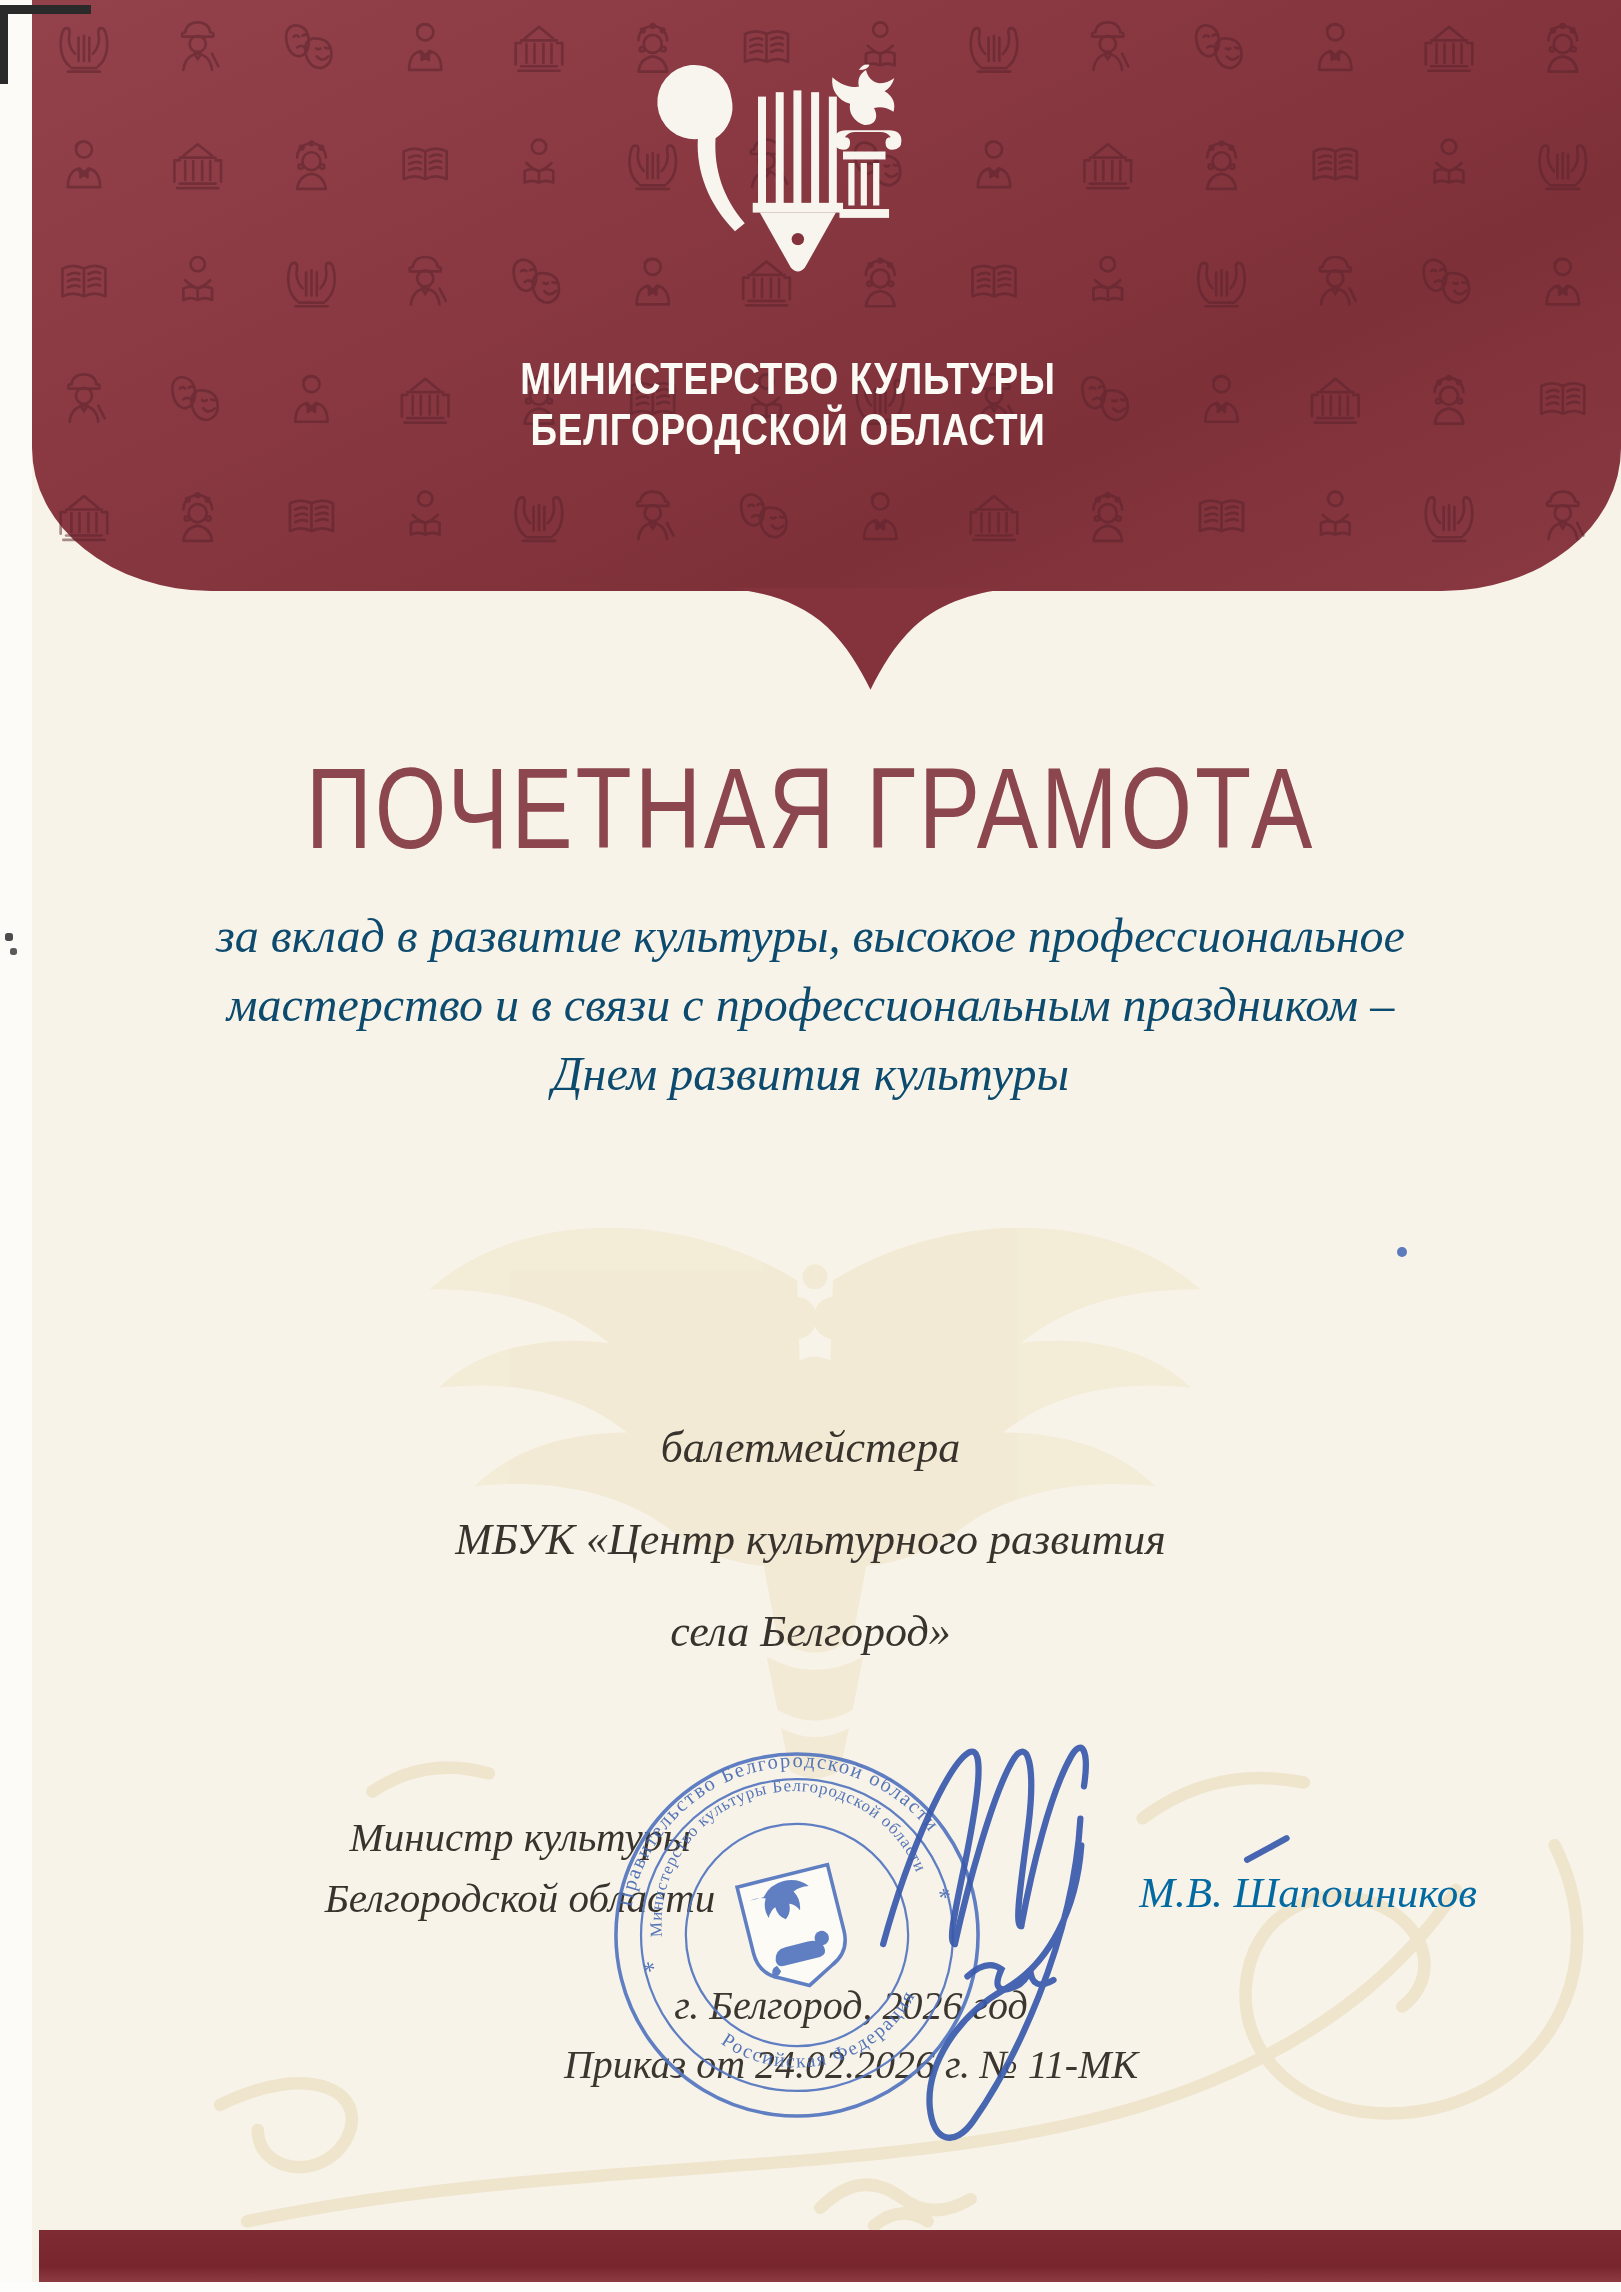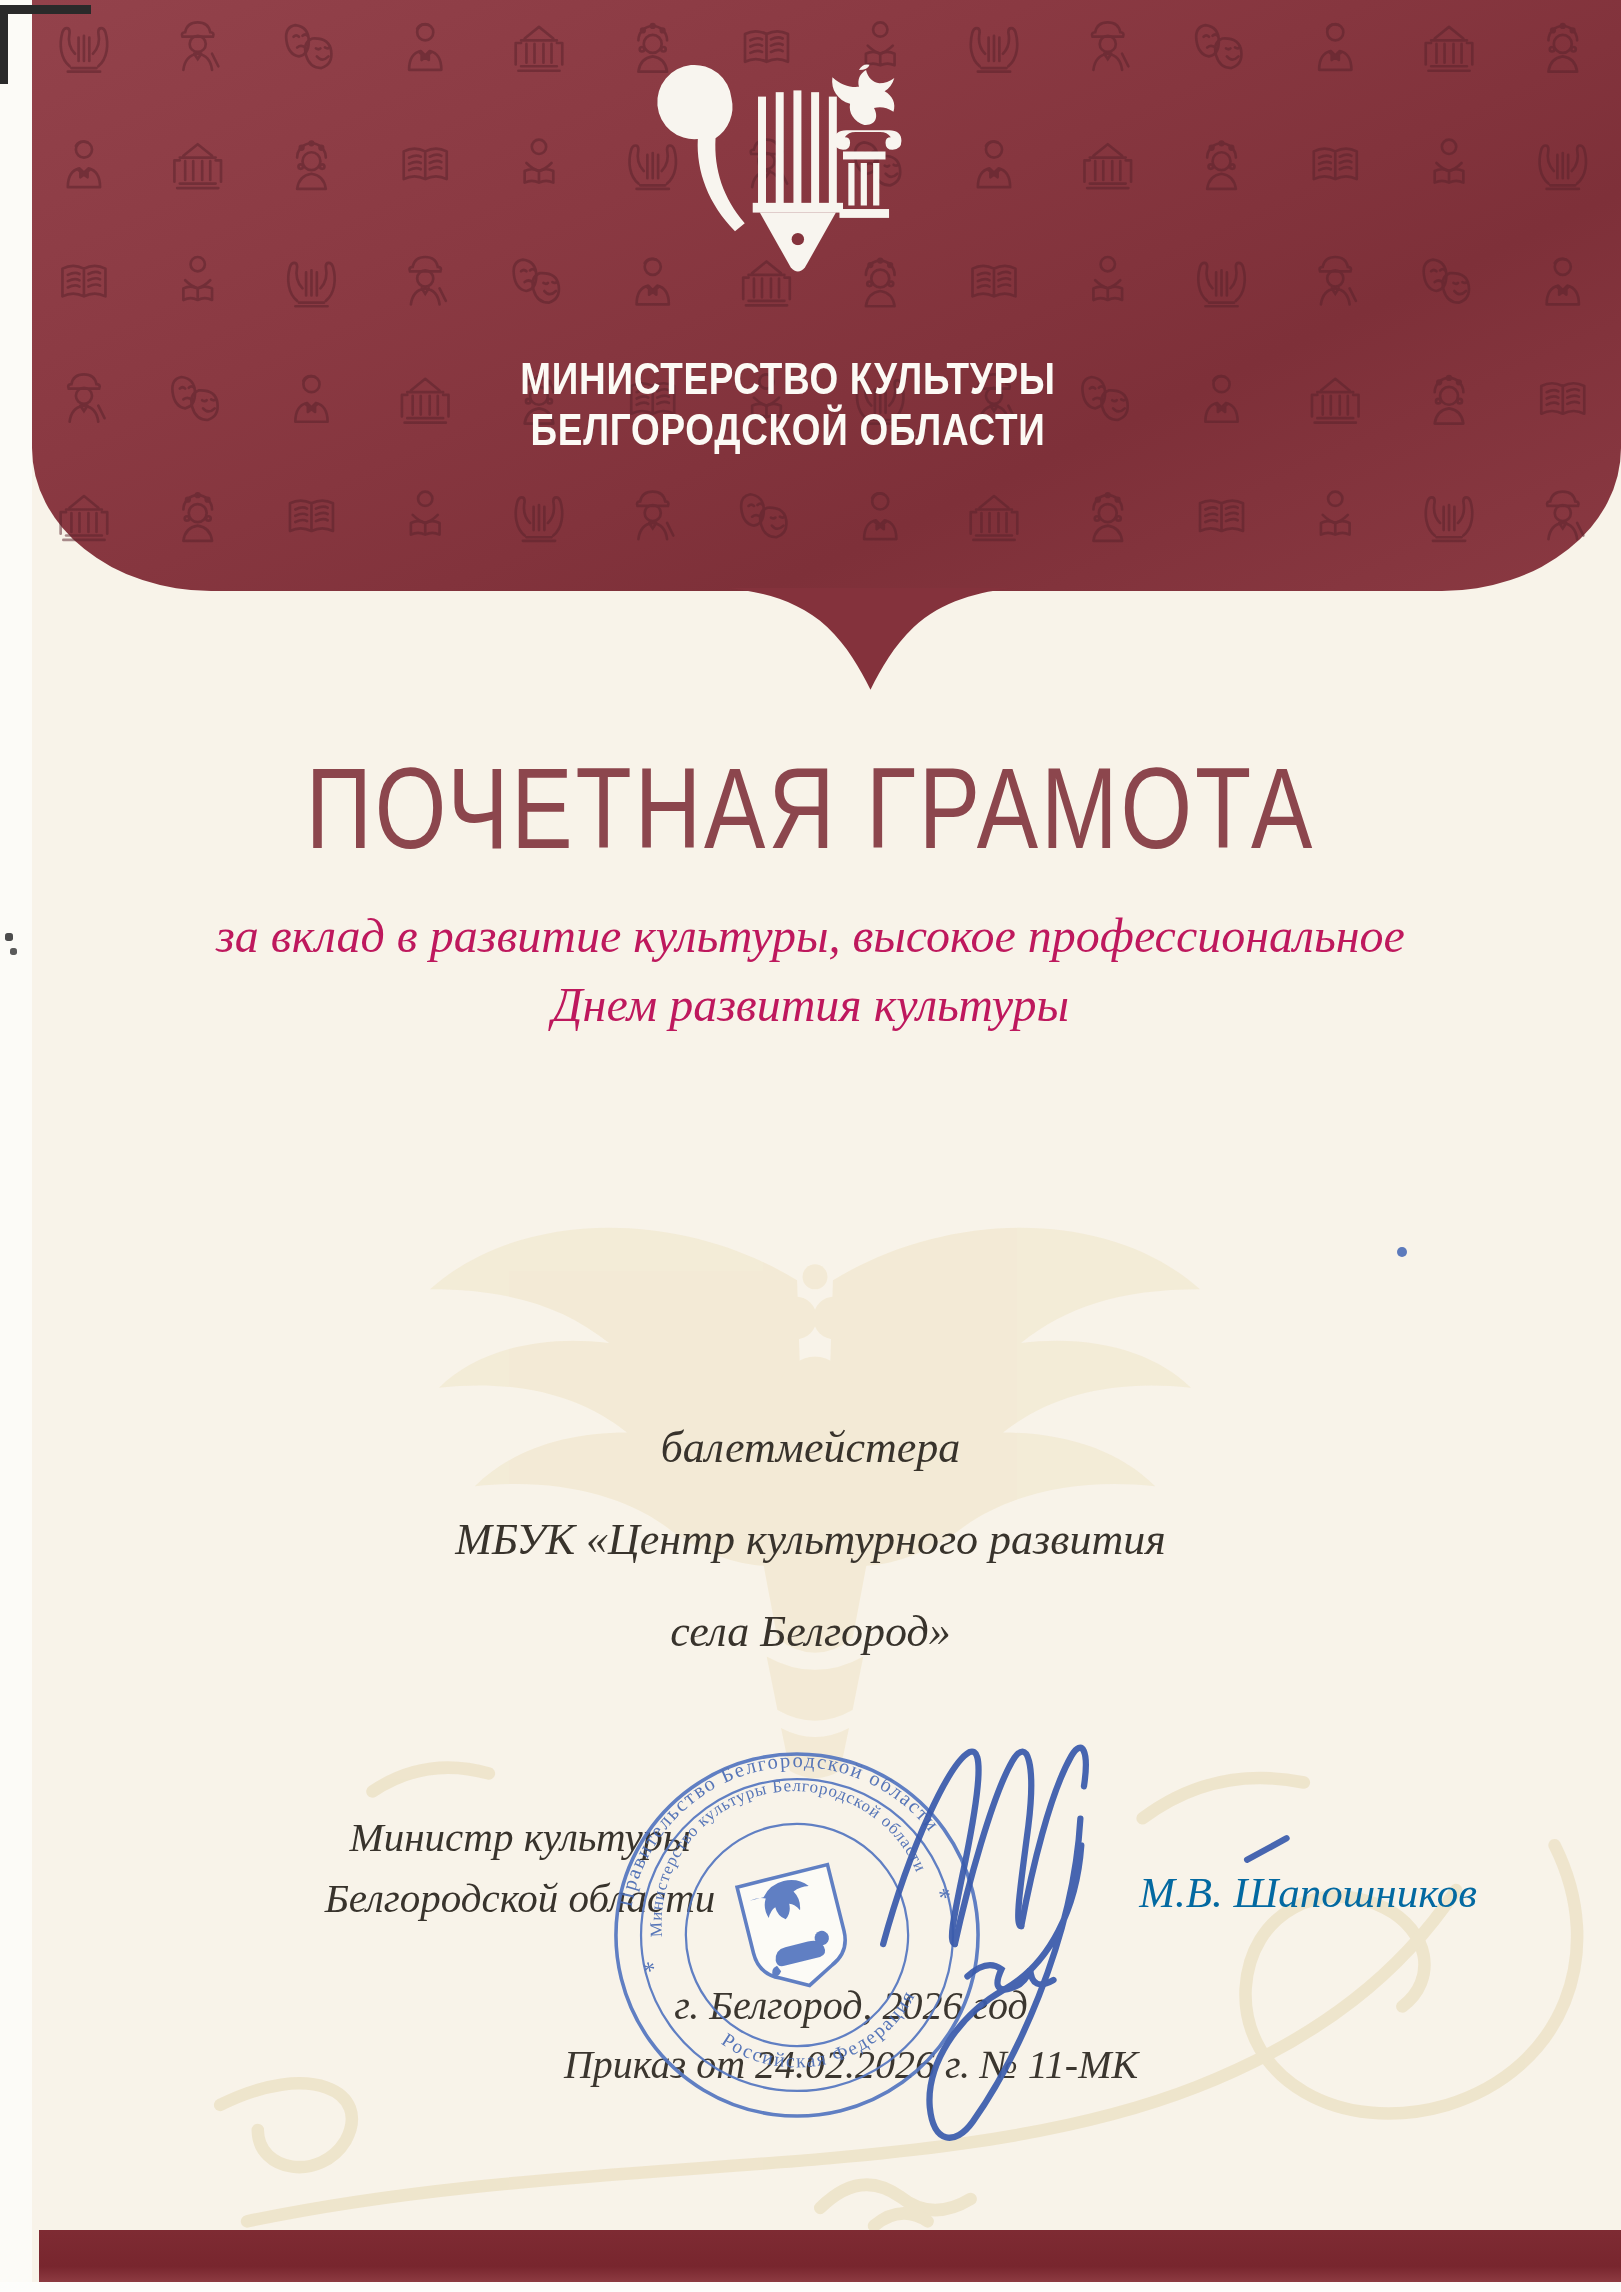--- a/index.html
+++ b/index.html
@@ -14,21 +14,21 @@
   .emblem{position:absolute;left:595px;top:43px;width:301px;height:240px;z-index:2;}
   .ministry-name{position:absolute;left:0;right:77px;top:353px;text-align:center;z-index:2;
           color:#fcfaf5;font-family:"Liberation Sans",sans-serif;font-weight:bold;
           font-size:45px;line-height:51px;letter-spacing:0.9px;transform:scaleX(.82);transform-origin:center top;}
   
   .wm{position:absolute;z-index:2;}
   
   .txt{position:absolute;z-index:3;color:#35302a;text-align:center;}
   .cert-title{left:0;right:0;top:751px;color:#8c464d;font-family:"Liberation Sans",sans-serif;
           font-size:115px;line-height:1;letter-spacing:3.6px;transform:scaleX(.8);transform-origin:center top;}
-  .citation{left:0;right:0;top:901px;font-style:italic;font-size:48px;line-height:69px;color:#be185d;}
+  .citation{left:0;right:0;top:901px;font-style:italic;font-size:48px;line-height:69px;color:#0c4a6e;}
   .recipient{left:125px;right:0;top:1279px;font-style:italic;font-size:59px;line-height:72px;color:#322d27;}
   .position{left:0;right:0;top:1402px;font-style:italic;font-size:44px;line-height:92px;color:#38332c;}
   .role{left:269px;width:502px;top:1807px;font-style:italic;font-size:41px;line-height:61px;color:#38332c;}
   .signer{left:1057px;width:502px;top:1866px;font-style:italic;font-size:43px;line-height:54px;color:#0369a1;}
   .footer{left:81px;right:0;top:1976px;font-style:italic;font-size:40px;line-height:59px;color:#3b362f;}
   
   .seal{position:absolute;left:607px;top:1745px;width:380px;height:380px;z-index:4;opacity:.92;}
   .sign{position:absolute;left:824px;top:1711px;width:502px;height:502px;z-index:5;}
   
   .band{position:absolute;left:39px;right:0;top:2230px;height:52px;z-index:2;
@@ -233,20 +233,21 @@
       <path d="M940,605 q30,-25 60,-5"></path>
       <path d="M380,120 q60,-40 130,-20"></path>
       <path d="M1240,150 q80,-60 180,-40"></path>
     </g>
   </svg>
 
   <div class="txt cert-title">ПОЧЕТНАЯ ГРАМОТА</div>
 
   <div class="txt citation">
     <div>за вклад в развитие культуры, высокое профессиональное</div>
+    <div>мастерство и в связи с профессиональным праздником –</div>
     <div>Днем развития культуры</div>
   </div>
 
 
   <div class="txt position">
     <div>балетмейстера</div>
     <div>МБУК «Центр культурного развития</div>
     <div>села Белгород»</div>
   </div>
 

